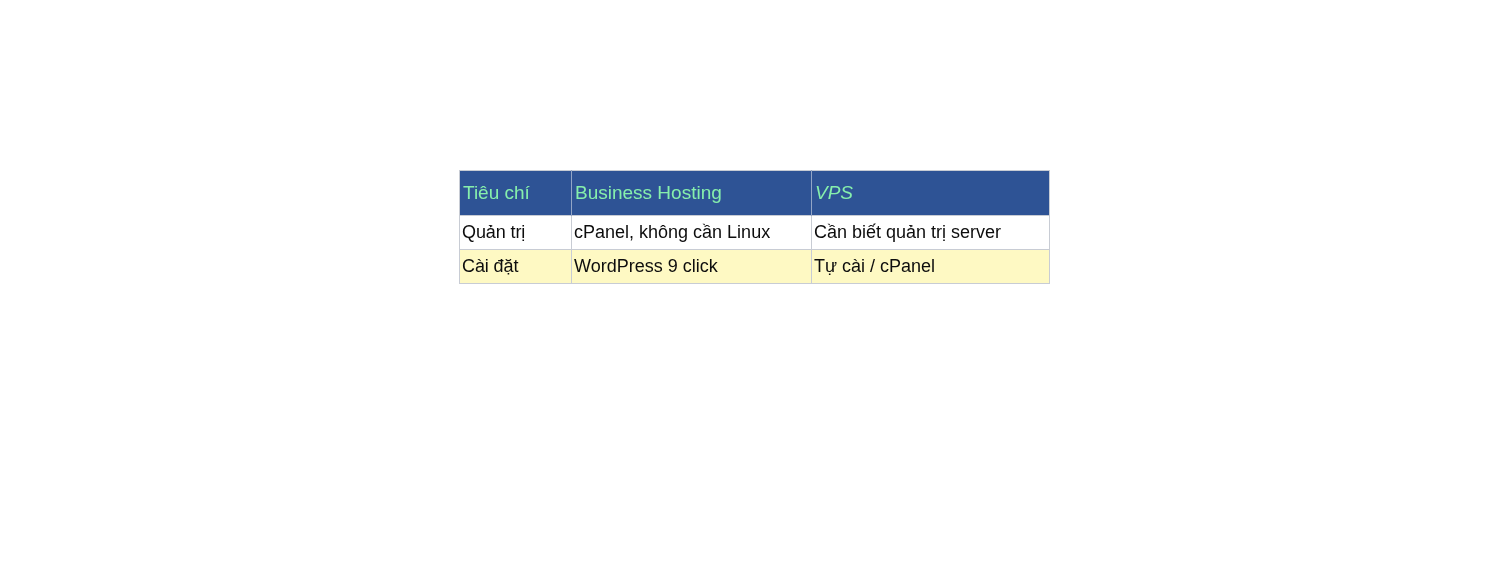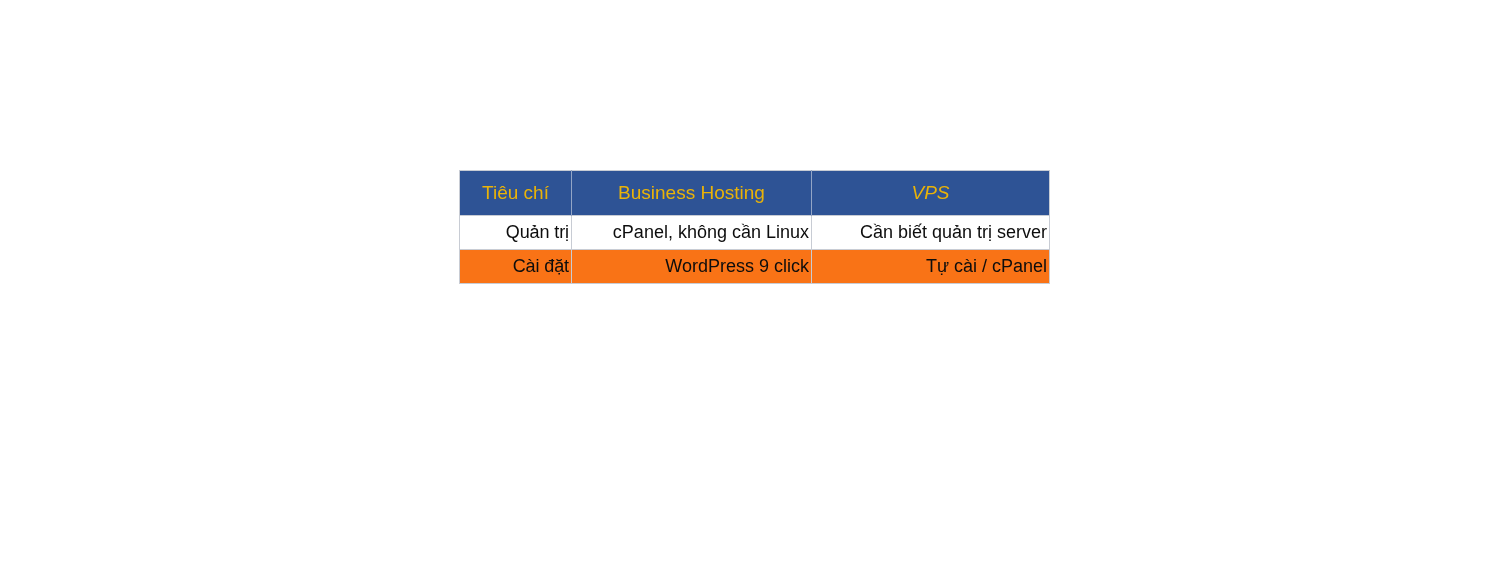--- a/index.html
+++ b/index.html
@@ -33,59 +33,59 @@
     background: #ffffff;
   }
 
   table.comparison-table col.col-criteria { width: 112px; }
   table.comparison-table col.col-business  { width: 240px; }
   table.comparison-table col.col-vps       { width: 238px; }
 
   
   thead tr.table-header-row th {
     background: #2e5395;
-    color: #eab308;
+    color: #86efac;
     font-weight: normal;
     font-size: 19px;
     line-height: 22px;
     height: 44px;
     padding: 0 3px;
-    text-align: center;
+    text-align: left;
     vertical-align: middle;
     border-right: 1px solid #93a5c6;
     white-space: nowrap;
     overflow: hidden;
     text-overflow: ellipsis;
   }
   thead tr.table-header-row th:last-child {
     border-right: none;
     font-style: italic;
   }
 
   
   tbody tr.table-row td {
     font-size: 18px;
     line-height: 21px;
     height: 33px;
     padding: 0 2px;
-    text-align: right;
+    text-align: left;
     vertical-align: middle;
     border-top: 1px solid #c8ccd4;
     border-right: 1px solid #c8ccd4;
     white-space: nowrap;
     overflow: hidden;
     text-overflow: ellipsis;
     color: #0d0d0d;
   }
   tbody tr.table-row td:last-child {
     border-right: none;
   }
 
   tbody tr.table-row.row-even td {
-    background: #f97316;
+    background: #fef9c3;
   }
   tbody tr.table-row.row-odd td {
     background: #ffffff;
   }
 
   tbody tr.table-row td.cell-criteria {
     letter-spacing: -0.1px;
   }
 </style>
 </head>

